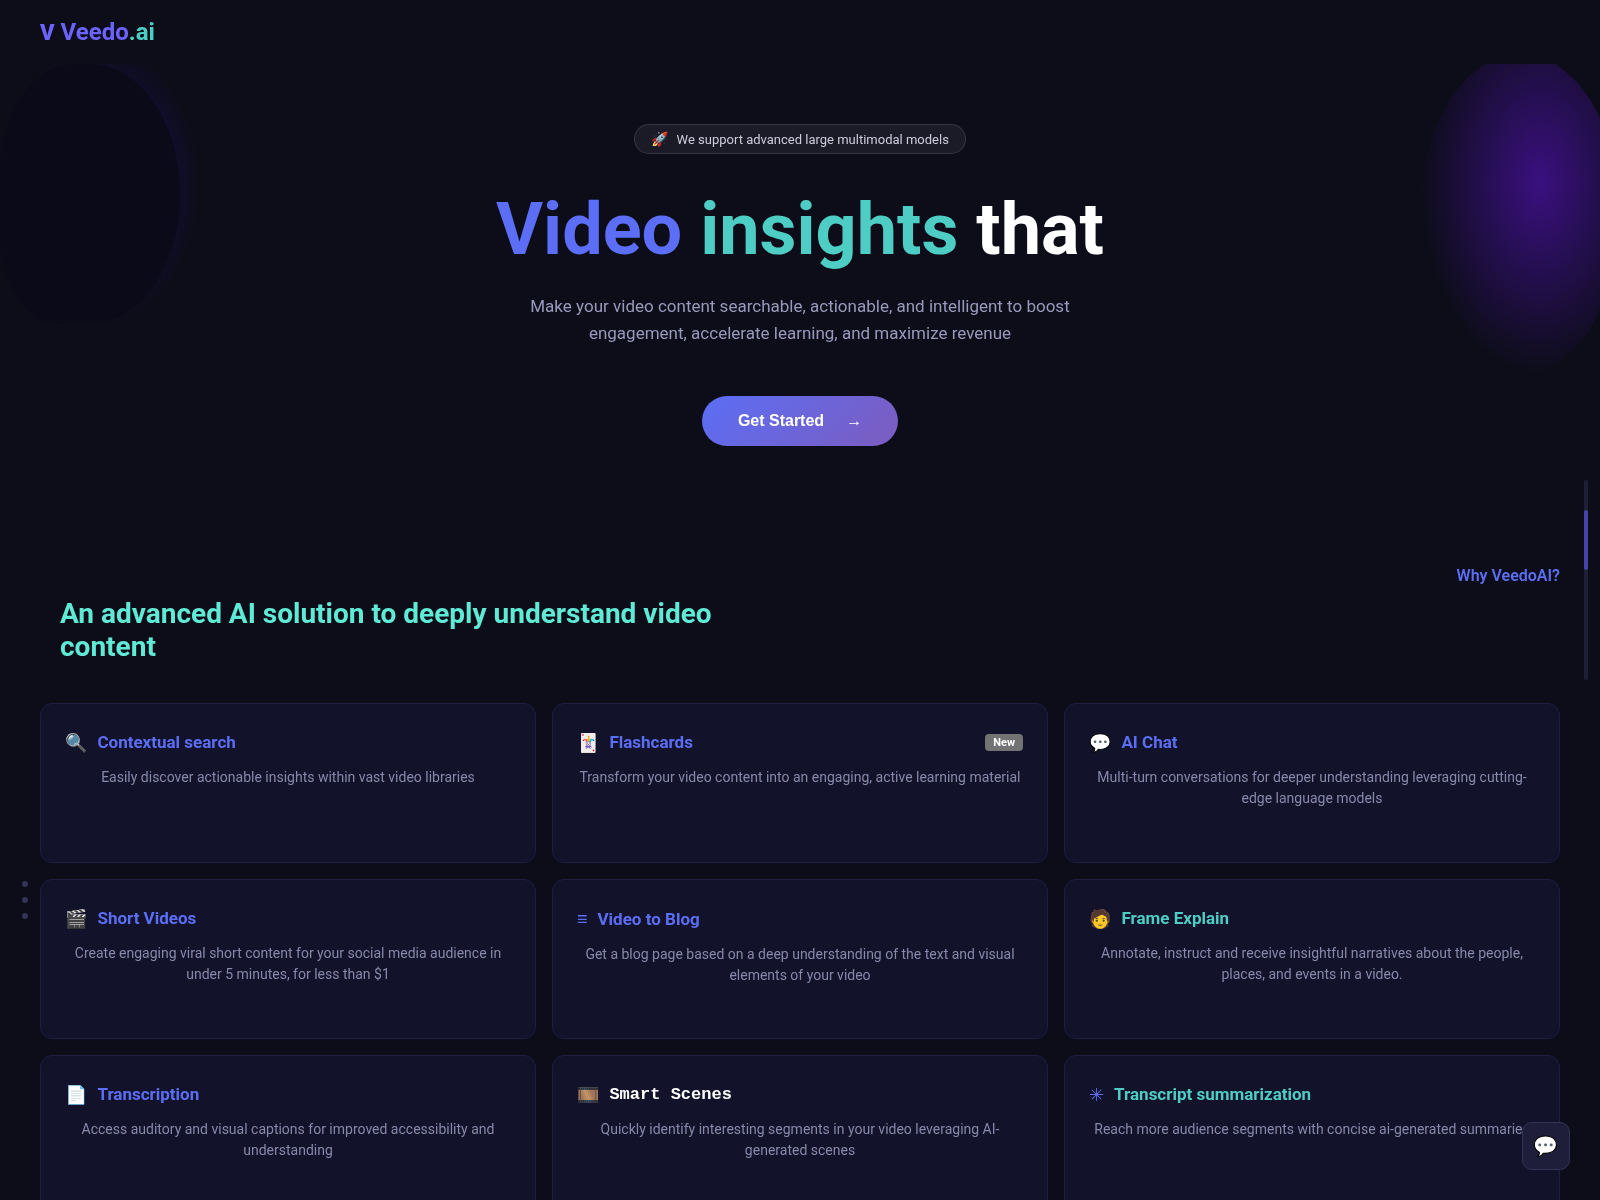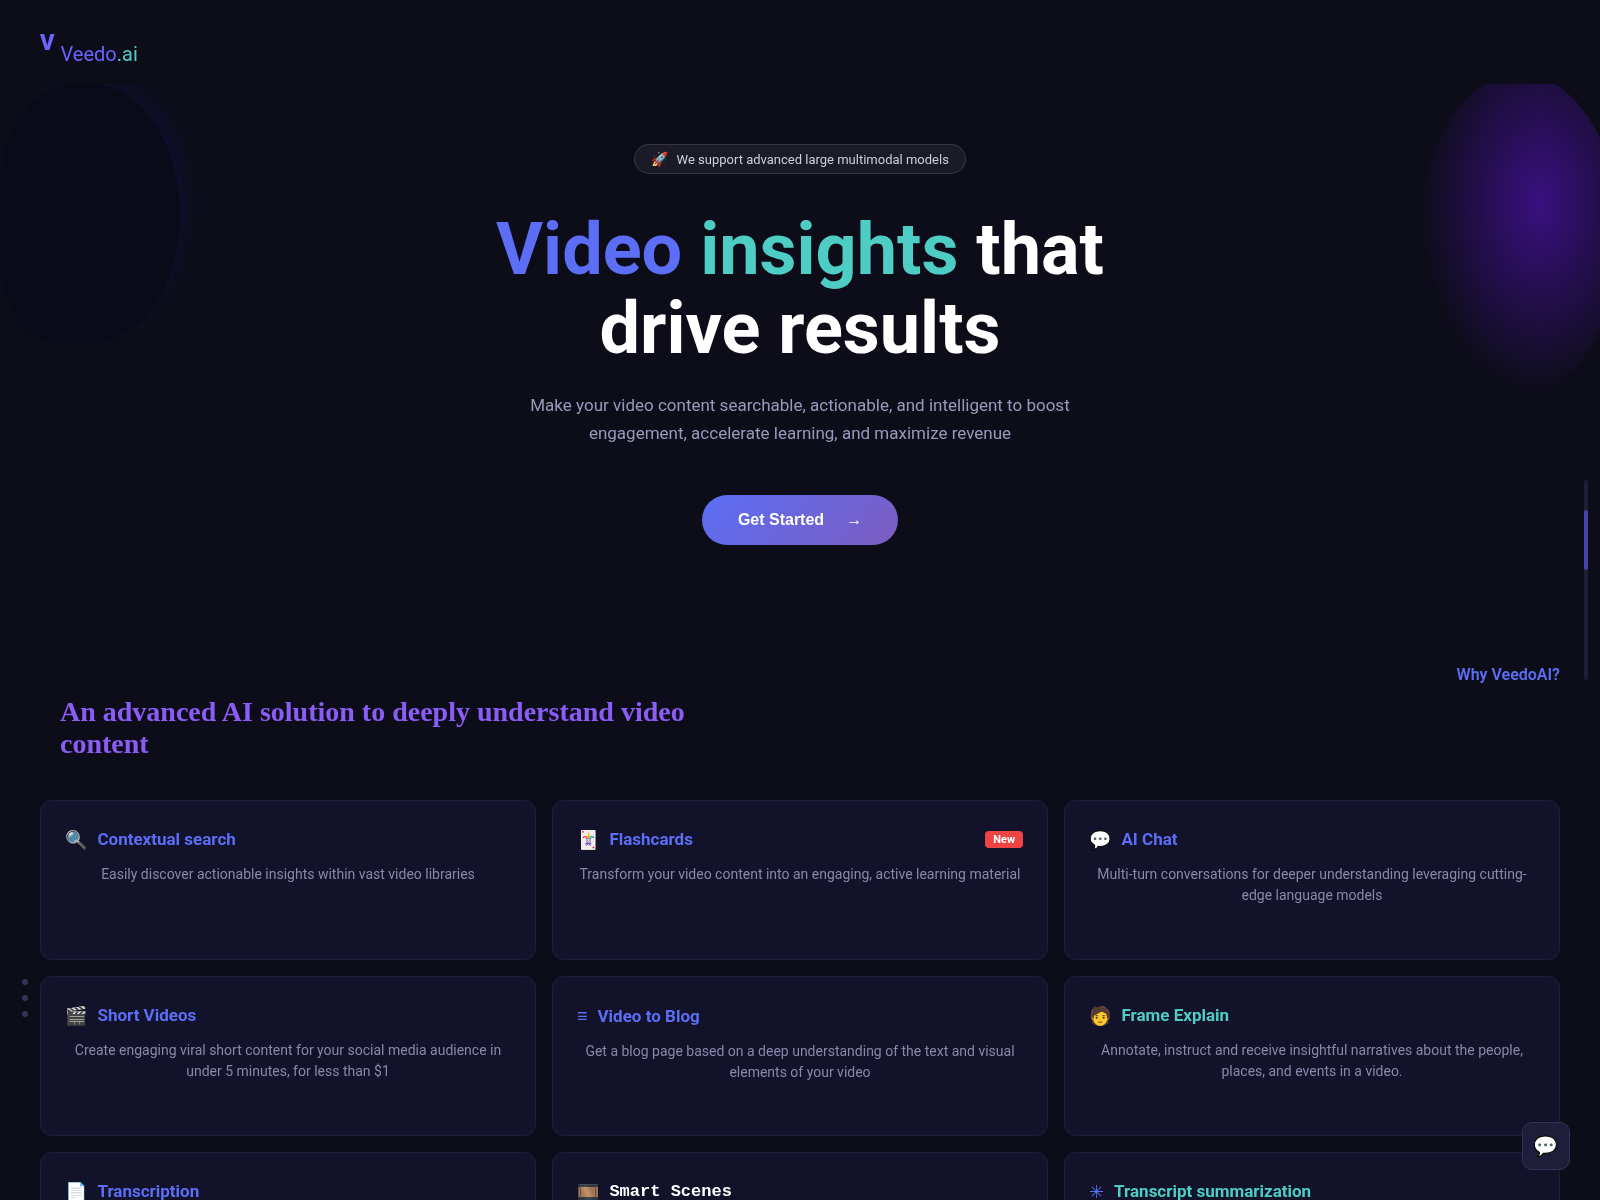--- a/index.html
+++ b/index.html
@@ -27,24 +27,23 @@
       gap: 6px;
     }
 
     .logo-icon {
       color: #6c63ff;
       font-size: 22px;
       font-weight: 900;
     }
 
     .logo-text {
-      font-size: 20px;
-      font-weight: 400;
+      font-size: 24px;
+      font-weight: 700;
       color: #ffffff;
-      margin-top: 24px;
     }
 
     .logo-text span {
       color: #6c63ff;
     }
 
     
     .hero {
       position: relative;
       text-align: center;
@@ -145,24 +144,23 @@
       color: #5b6ef5;
       font-size: 16px;
       font-weight: 600;
       margin-bottom: 12px;
       text-align: right;
     }
 
     .section-heading {
       font-size: 28px;
       font-weight: 700;
-      color: #8b5cf6;
+      color: #5eead4;
       margin-bottom: 40px;
       max-width: 700px;
-      font-family: Liberation Serif, serif;
     }
 
     .features-grid {
       display: grid;
       grid-template-columns: repeat(3, 1fr);
       gap: 16px;
     }
 
     .feature-card {
       background: #12122a;
@@ -192,21 +190,21 @@
     }
 
     .feature-desc {
       font-size: 14px;
       color: #8888aa;
       line-height: 1.55;
       text-align: center;
     }
 
     .new-badge {
-      background: #ef4444;
+      background: #737373;
       color: #ffffff;
       font-size: 11px;
       font-weight: 700;
       padding: 2px 8px;
       border-radius: 4px;
       margin-left: auto;
     }
 
     
     .scrollbar-track {
@@ -285,21 +283,20 @@
     <span class="rocket-icon">🚀</span>
     <span>We support advanced large multimodal models</span>
   </div>
 
   <h1 class="hero-title">
     <span class="video-word">Video</span>
     <span> </span>
     <span class="insights-word">insights</span>
     <span> </span>
     <span class="that-word">that</span>
-    <span class="drive-results">drive results</span>
   </h1>
 
   <p class="hero-subtitle">Make your video content searchable, actionable, and intelligent to boost engagement, accelerate learning, and maximize revenue</p>
 
   <button class="cta-button">
     <span>Get Started</span>
     <span>→</span>
   </button>
 </section>
 

